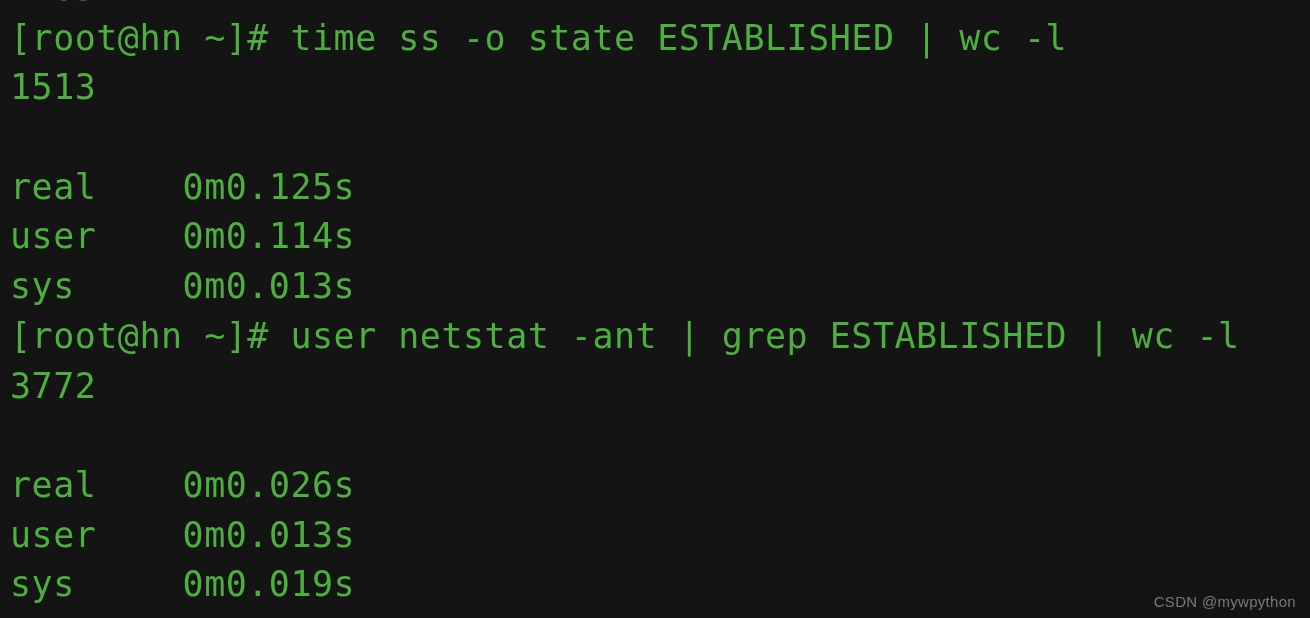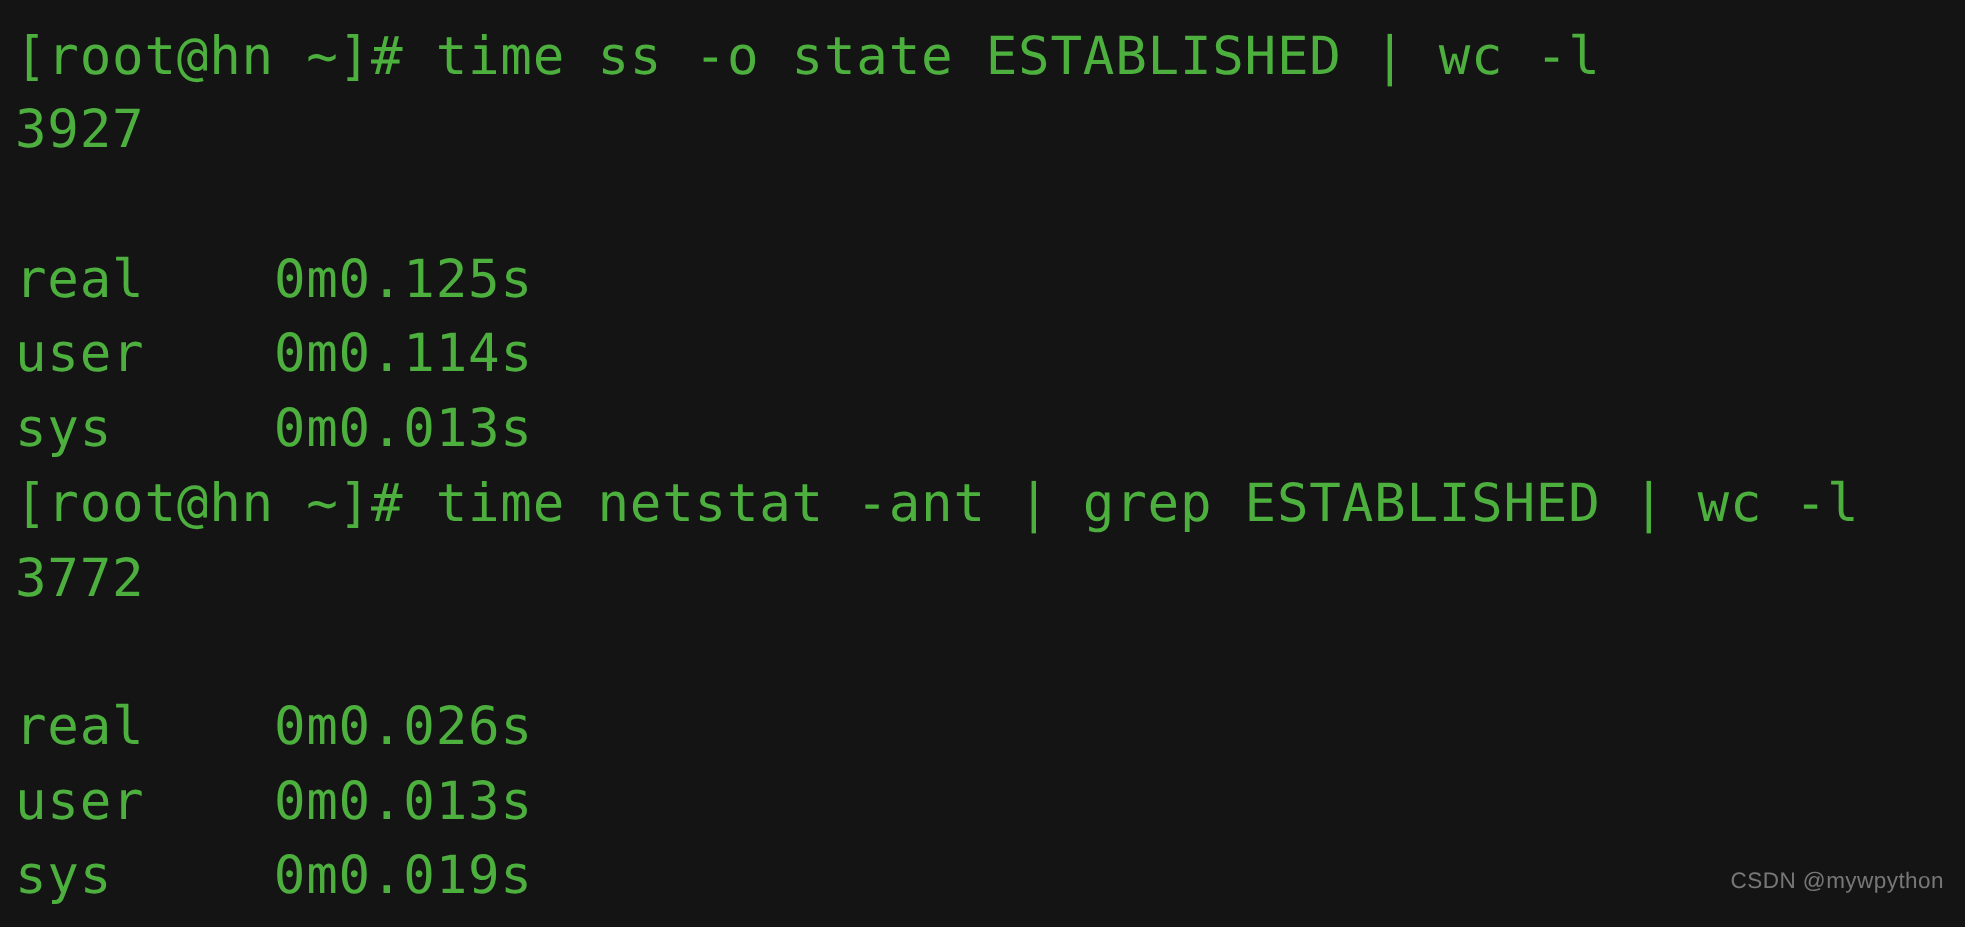--- a/index.html
+++ b/index.html
@@ -17,37 +17,37 @@
     color: #4caf3e;
     white-space: pre;
     padding: 0 10px;
     position: relative;
     top: -36px;
     letter-spacing: 0.5px;
   }
   .watermark {
     position: absolute;
     right: 14px;
-    bottom: 22px;
+    bottom: 8px;
     font-family: sans-serif;
     font-size: 15px;
     color: rgba(200,200,200,0.55);
     letter-spacing: 0.3px;
   }
 </style>
 </head>
 <body>
 
 <div class="terminal"><span>2105</span>
 <span>[root@hn ~]# </span><span>time ss -o state ESTABLISHED | wc -l</span>
-<span>3927</span>
+<span>1513</span>
 <span></span>
 <span>real</span><span>    </span><span>0m0.125s</span>
 <span>user</span><span>    </span><span>0m0.114s</span>
 <span>sys</span><span>     </span><span>0m0.013s</span>
-<span>[root@hn ~]# </span><span>time netstat -ant | grep ESTABLISHED | wc -l</span>
+<span>[root@hn ~]# </span><span>user netstat -ant | grep ESTABLISHED | wc -l</span>
 <span>3772</span>
 <span></span>
 <span>real</span><span>    </span><span>0m0.026s</span>
 <span>user</span><span>    </span><span>0m0.013s</span>
 <span>sys</span><span>     </span><span>0m0.019s</span></div>
 
 <div class="watermark">CSDN @mywpython</div>
 
 </body></html>

